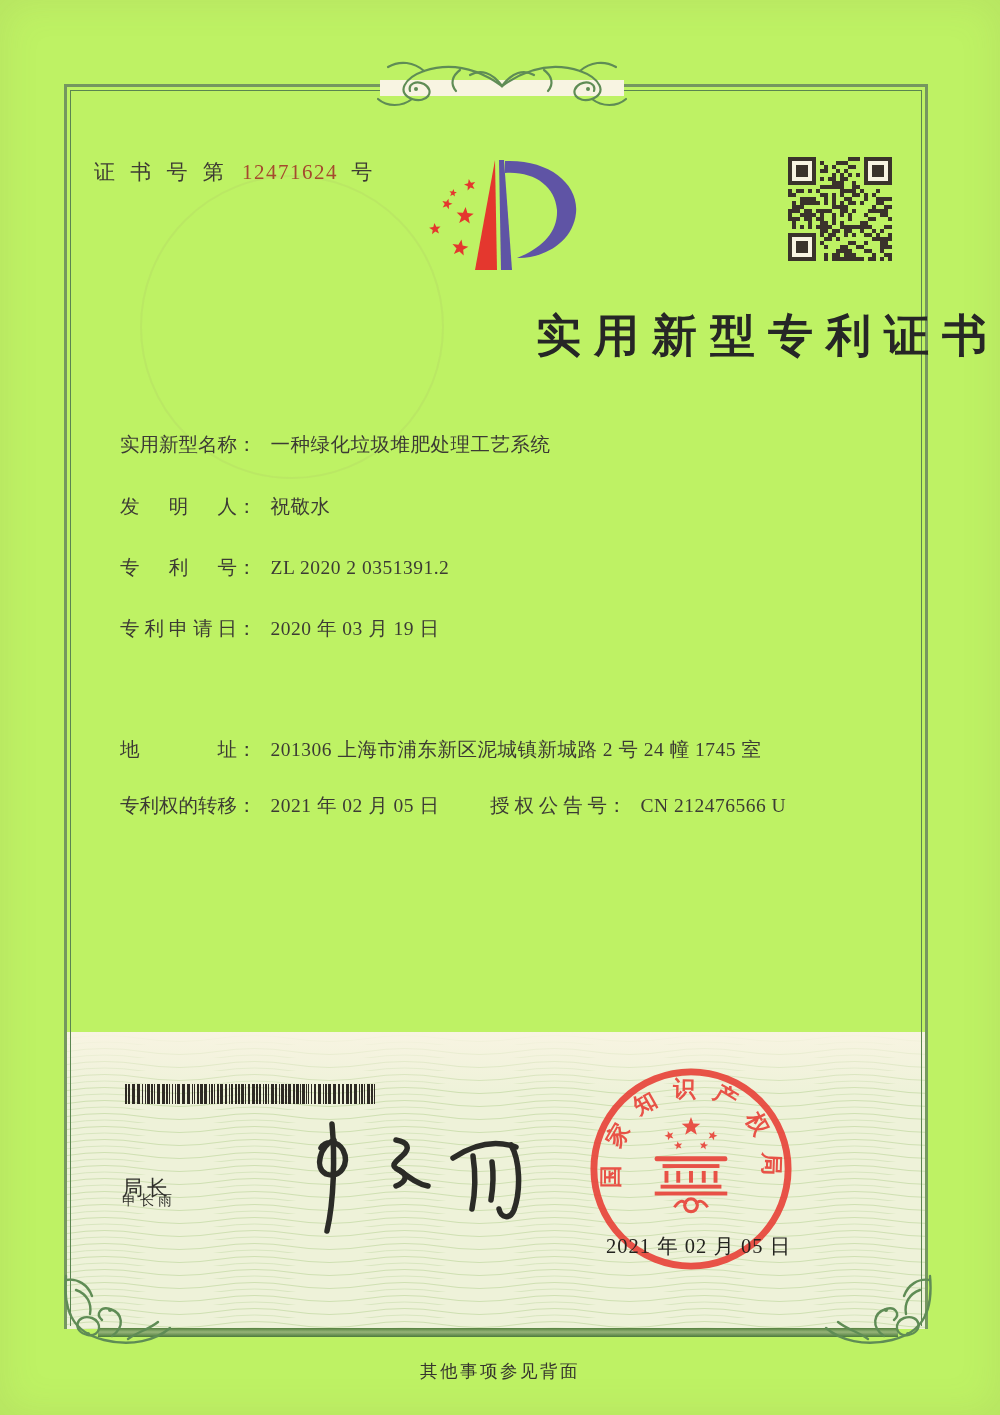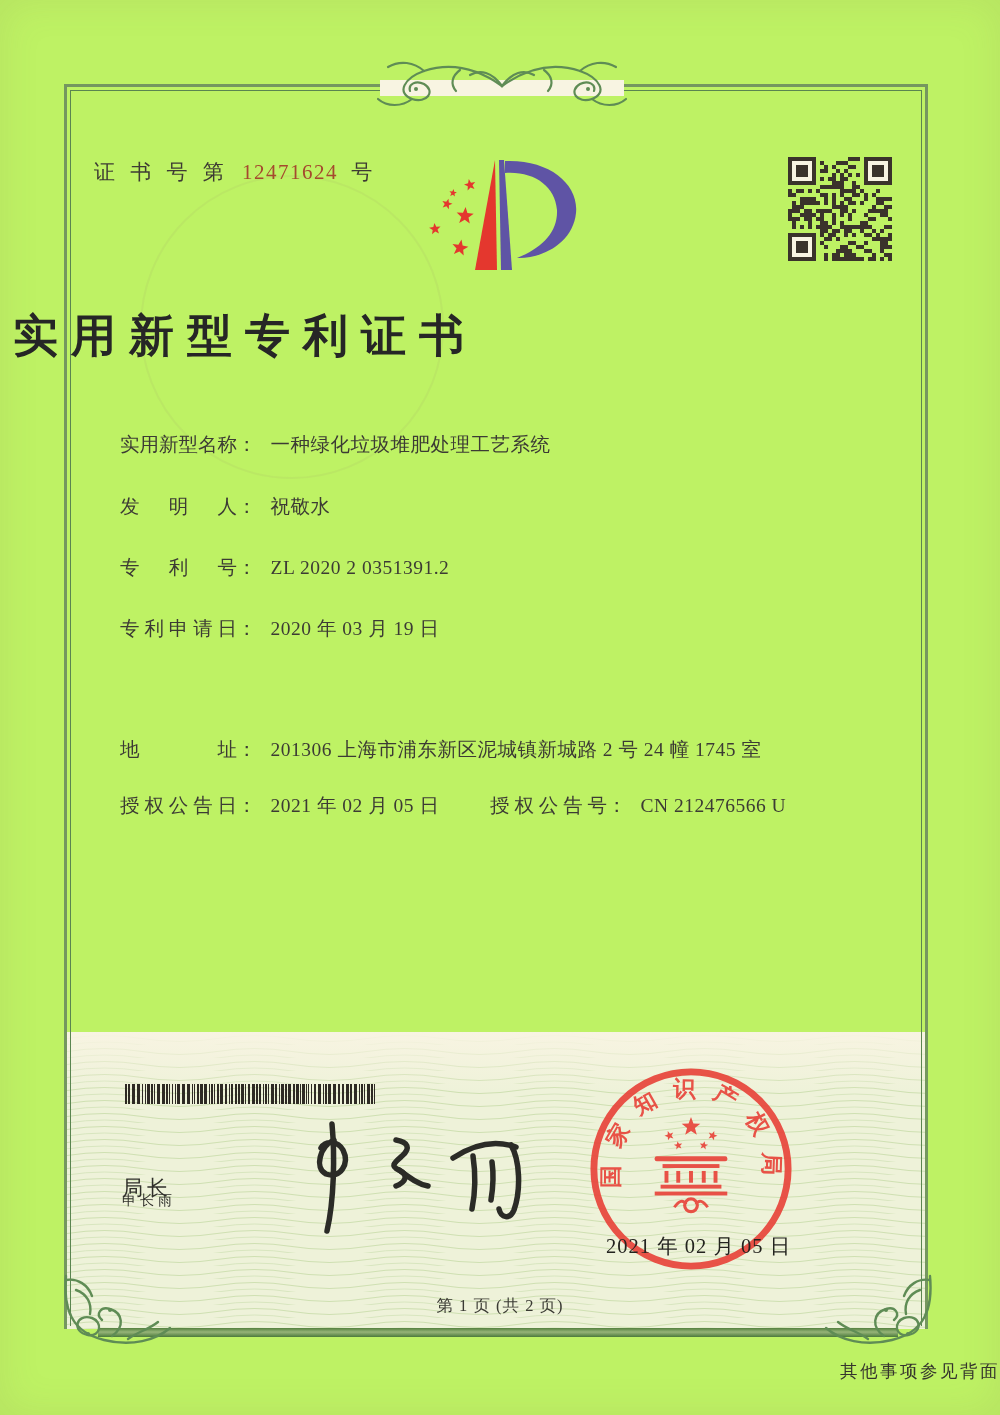--- a/index.html
+++ b/index.html
@@ -21,21 +21,21 @@
   .watermark-ring{
     position:absolute; left:140px; top:175px; width:300px; height:300px;
     border:2px solid rgba(160,150,110,.10); border-radius:50%;
   }
   .cert-no{
     position:absolute; left:94px; top:158px; font-size:21px; color:#3d3a33;
     letter-spacing:5px; white-space:nowrap;
   }
   .cert-no .num{color:#a5492e; letter-spacing:1.5px; padding:0 3px;}
   .doc-title{
-    position:absolute; left:0; right:0; top:306px; text-align:left;
+    position:absolute; left:0; right:0; top:306px; text-align:right;
     font-size:45px; font-weight:600; color:#262626; letter-spacing:13px;
     text-indent:13px; margin:0;
   }
   .field-row{position:absolute; left:120px; font-size:19.5px; color:#3c3b34; white-space:nowrap;}
   .flabel{display:inline-block; width:117px; text-align:justify; text-align-last:justify; vertical-align:bottom;}
   .fcolon{display:inline-block; margin-right:14px;}
   .fvalue{letter-spacing:.5px;}
   .grant2{position:absolute; left:370px; top:0;}
   .body-text{
     position:absolute; left:120px; top:839px; width:764px;
@@ -49,21 +49,21 @@
     position:absolute; left:98px; top:1328px; width:800px; height:9px;
     background:linear-gradient(to bottom,#54803f,#96b478 45%,#4c7a3c);
   }
   .barcode{position:absolute; left:125px; top:1084px; width:258px; height:20px;}
   .director-label{position:absolute; left:122px; top:1146px; font-family:"Liberation Sans","DejaVu Sans",sans-serif;
     font-size:21px; font-weight:500; color:#2f2f2a; letter-spacing:4px;margin-top:28px;}
   .director-name{position:absolute; left:122px; top:1192px; font-family:"Liberation Sans","DejaVu Sans",sans-serif;
     font-size:14px; font-weight:500; color:#2f2f2a; letter-spacing:4px;}
   .seal-date{position:absolute; left:606px; top:1232px; font-size:20.5px; color:#23231f; letter-spacing:1px;}
   .page-info{position:absolute; left:0; right:0; top:1295px; text-align:center; font-size:16.5px; color:#3a3a33; letter-spacing:1px;}
-  .back-note{position:absolute; left:0; right:0; top:1359px; text-align:right; font-size:17.5px; color:#35342d; letter-spacing:2.5px;}
+  .back-note{position:absolute; left:0; right:0; top:1359px; text-align:center; font-size:17.5px; color:#35342d; letter-spacing:2.5px;}
   svg{display:block;}
 </style>
 </head>
 <body>
 
 <div class="page">
 
   <div class="guilloche">
     <svg width="858" height="297" xmlns="http://www.w3.org/2000/svg">
       <defs>
@@ -392,21 +392,21 @@
   <div class="field-row" style="top:554px">
     <span class="flabel">专利号</span><span class="fcolon">：</span><span class="fvalue">ZL 2020 2 0351391.2</span>
   </div>
   <div class="field-row" style="top:615px">
     <span class="flabel">专利申请日</span><span class="fcolon">：</span><span class="fvalue">2020 年 03 月 19 日</span>
   </div>
   <div class="field-row" style="top:736px">
     <span class="flabel">地址</span><span class="fcolon">：</span><span class="fvalue">201306 上海市浦东新区泥城镇新城路 2 号 24 幢 1745 室</span>
   </div>
   <div class="field-row" style="top:792px">
-    <span class="flabel">授权公告日</span><span class="fcolon">：</span><span class="fvalue">2021 年 02 月 05 日</span>
+    <span class="flabel">专利权的转移</span><span class="fcolon">：</span><span class="fvalue">2021 年 02 月 05 日</span>
     <span class="grant2">
       <span class="flabel">授权公告号</span><span class="fcolon">：</span><span class="fvalue">CN 212476566 U</span>
     </span>
   </div>
 
 
   <svg class="barcode" id="barcode" width="258" height="20">
       <rect x="0" y="0" width="2" height="20" fill="#2e2a24"></rect>
       <rect x="3" y="0" width="2" height="20" fill="#2e2a24"></rect>
       <rect x="7" y="0" width="3" height="20" fill="#2e2a24"></rect>
@@ -523,16 +523,15 @@
         <rect x="68" y="128" width="74" height="4"></rect>
         <circle cx="105" cy="142" r="6.5" fill="none" stroke="#e8463c" stroke-width="3.2"></circle>
         <path d="M88 144 C 93 137, 97 136, 100 141" fill="none" stroke="#e8463c" stroke-width="3"></path>
         <path d="M122 144 C 117 137, 113 136, 110 141" fill="none" stroke="#e8463c" stroke-width="3"></path>
       </g>
     </g>
   </svg>
 
   <div class="seal-date">2021 年 02 月 05 日</div>
 
-  <div class="page-info">第 1 页 (共 2 页)</div>
   <div class="back-note">其他事项参见背面</div>
 
 </div>
 
 </body></html>

